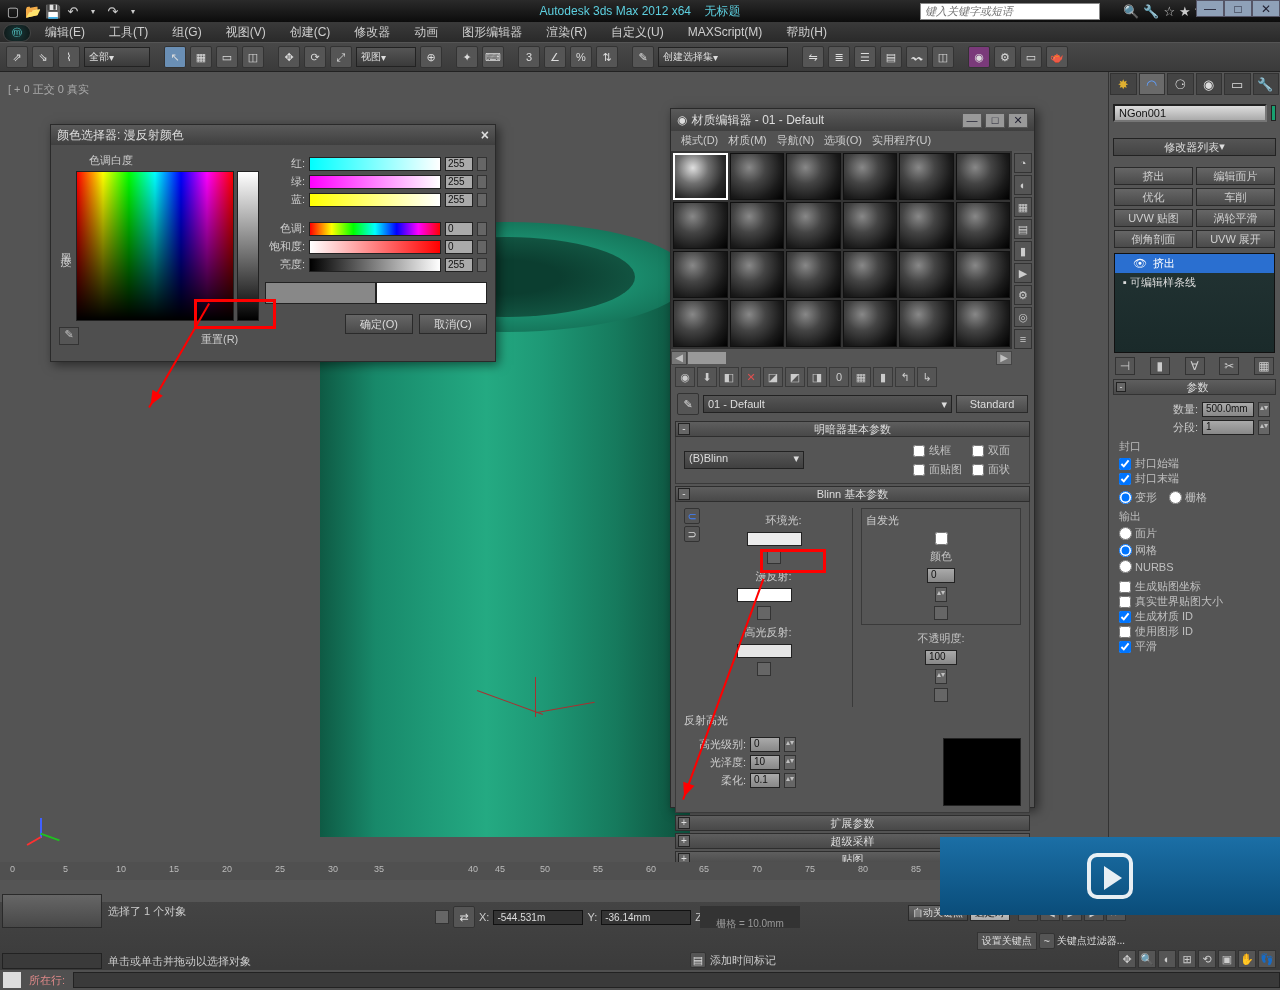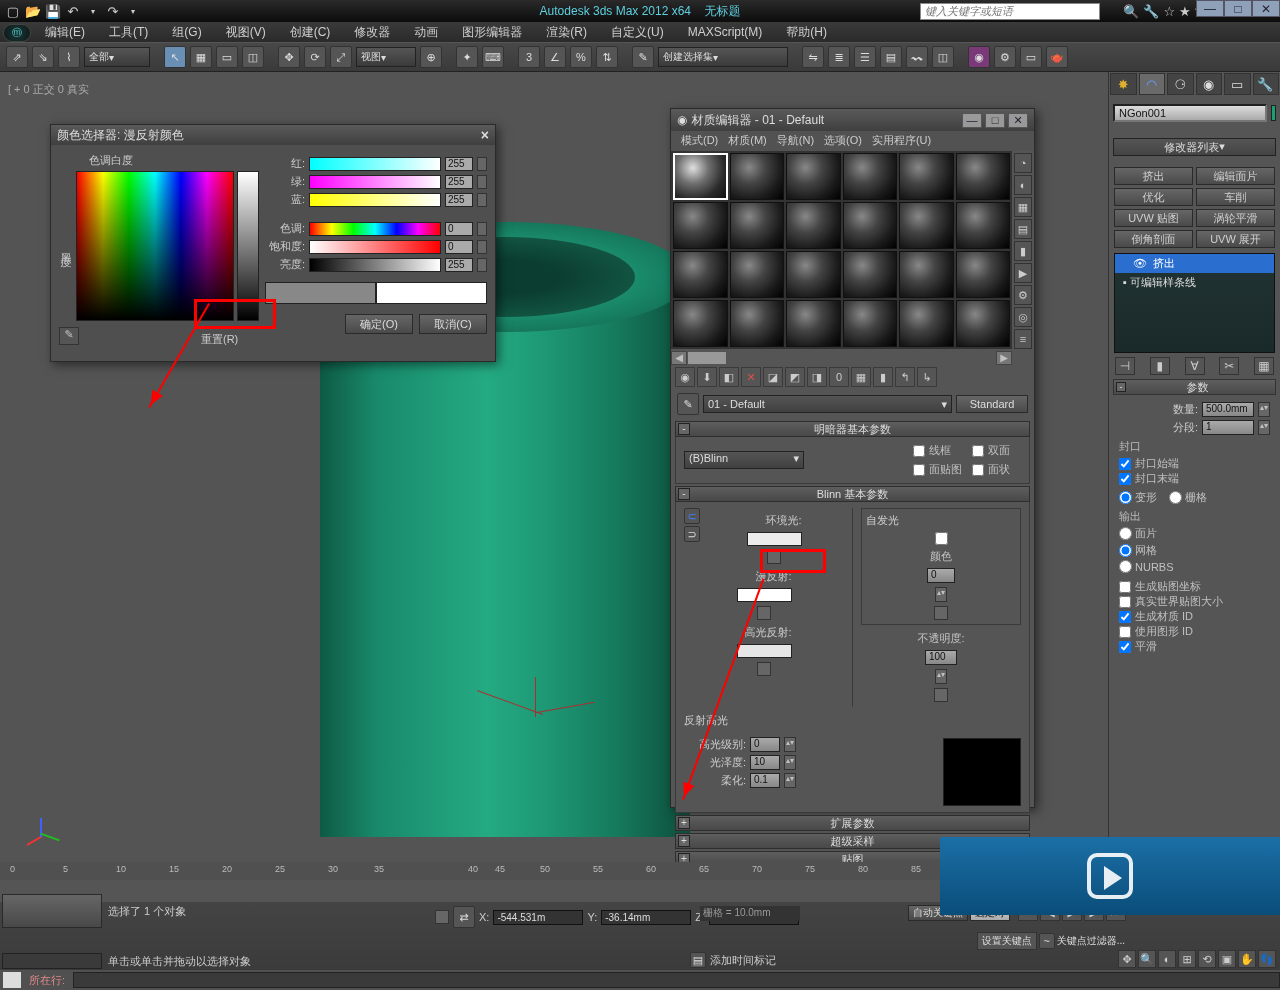--- a/index.html
+++ b/index.html
@@ -159,21 +159,21 @@
 .tl-slider{height:14px;background:#333;border:1px solid #222;position:relative;}
 .tl-slider .knob{position:absolute;left:46px;width:56px;height:12px;background:#888;border:1px solid #555;color:#111;text-align:center;font-size:9px;}
 .tl-ruler{height:18px;background:#505050;position:relative;}
 .tl-ruler .tick{position:absolute;top:2px;color:#bbb;font-size:9px;}
 .status { position:absolute; left:0; right:0; bottom:0; height:88px; background:linear-gradient(180deg,#444,#383838); }
 .status-row1{height:18px;display:flex;align-items:center;font-size:11px;}
 .status-row1 .big{width:100px;height:34px;background:linear-gradient(180deg,#666,#484848);border:1px solid #2a2a2a;margin:2px;}
 .status-row1 .txt{flex:1;padding-left:4px;color:#ccc;}
 .coord-row{display:flex;align-items:center;gap:4px;position:absolute;left:435px;top:4px;font-size:11px;color:#ccc;}
 .coord-row .cfield{width:90px;height:15px;background:#333;border:1px solid #111;color:#ddd;padding:0 3px;font-size:10px;}
-.grid-field{position:absolute;left:700px;top:4px;width:100px;height:15px;background:#333;color:#999;font-size:10px;padding:0 3px;}
+.grid-field{position:absolute;left:700px;top:4px;width:100px;height:15px;background:#333;color:#999;font-size:10px;padding:11px 3px;text-align:center;}
 .autokey{position:absolute;right:270px;top:3px;display:flex;gap:2px;}
 .autokey .ak{height:16px;padding:0 4px;background:linear-gradient(180deg,#666,#484848);border:1px solid #2a2a2a;color:#ddd;font-size:10px;display:flex;align-items:center;}
 .play-ctrl{position:absolute;right:154px;top:1px;display:flex;gap:2px;}
 .play-ctrl span{width:20px;height:18px;background:#555;border:1px solid #333;color:#ccc;display:flex;align-items:center;justify-content:center;font-size:12px;}
 .prompt{position:absolute;left:0;bottom:20px;right:0;height:18px;display:flex;align-items:center;}
 .prompt .sel{width:100px;height:16px;margin-left:2px;background:#3a3a3a;border:1px solid #222;}
 .prompt .hint{flex:1;padding-left:6px;color:#ccc;font-size:11px;}
 .cmdline{position:absolute;left:0;bottom:0;right:0;height:20px;display:flex;align-items:center;background:#505050;}
 .cmdline .lbl{color:#d88;padding:0 8px;font-size:11px;}
 .cmdline .cin{flex:1;height:16px;background:#3a3a3a;border:1px solid #222;}

